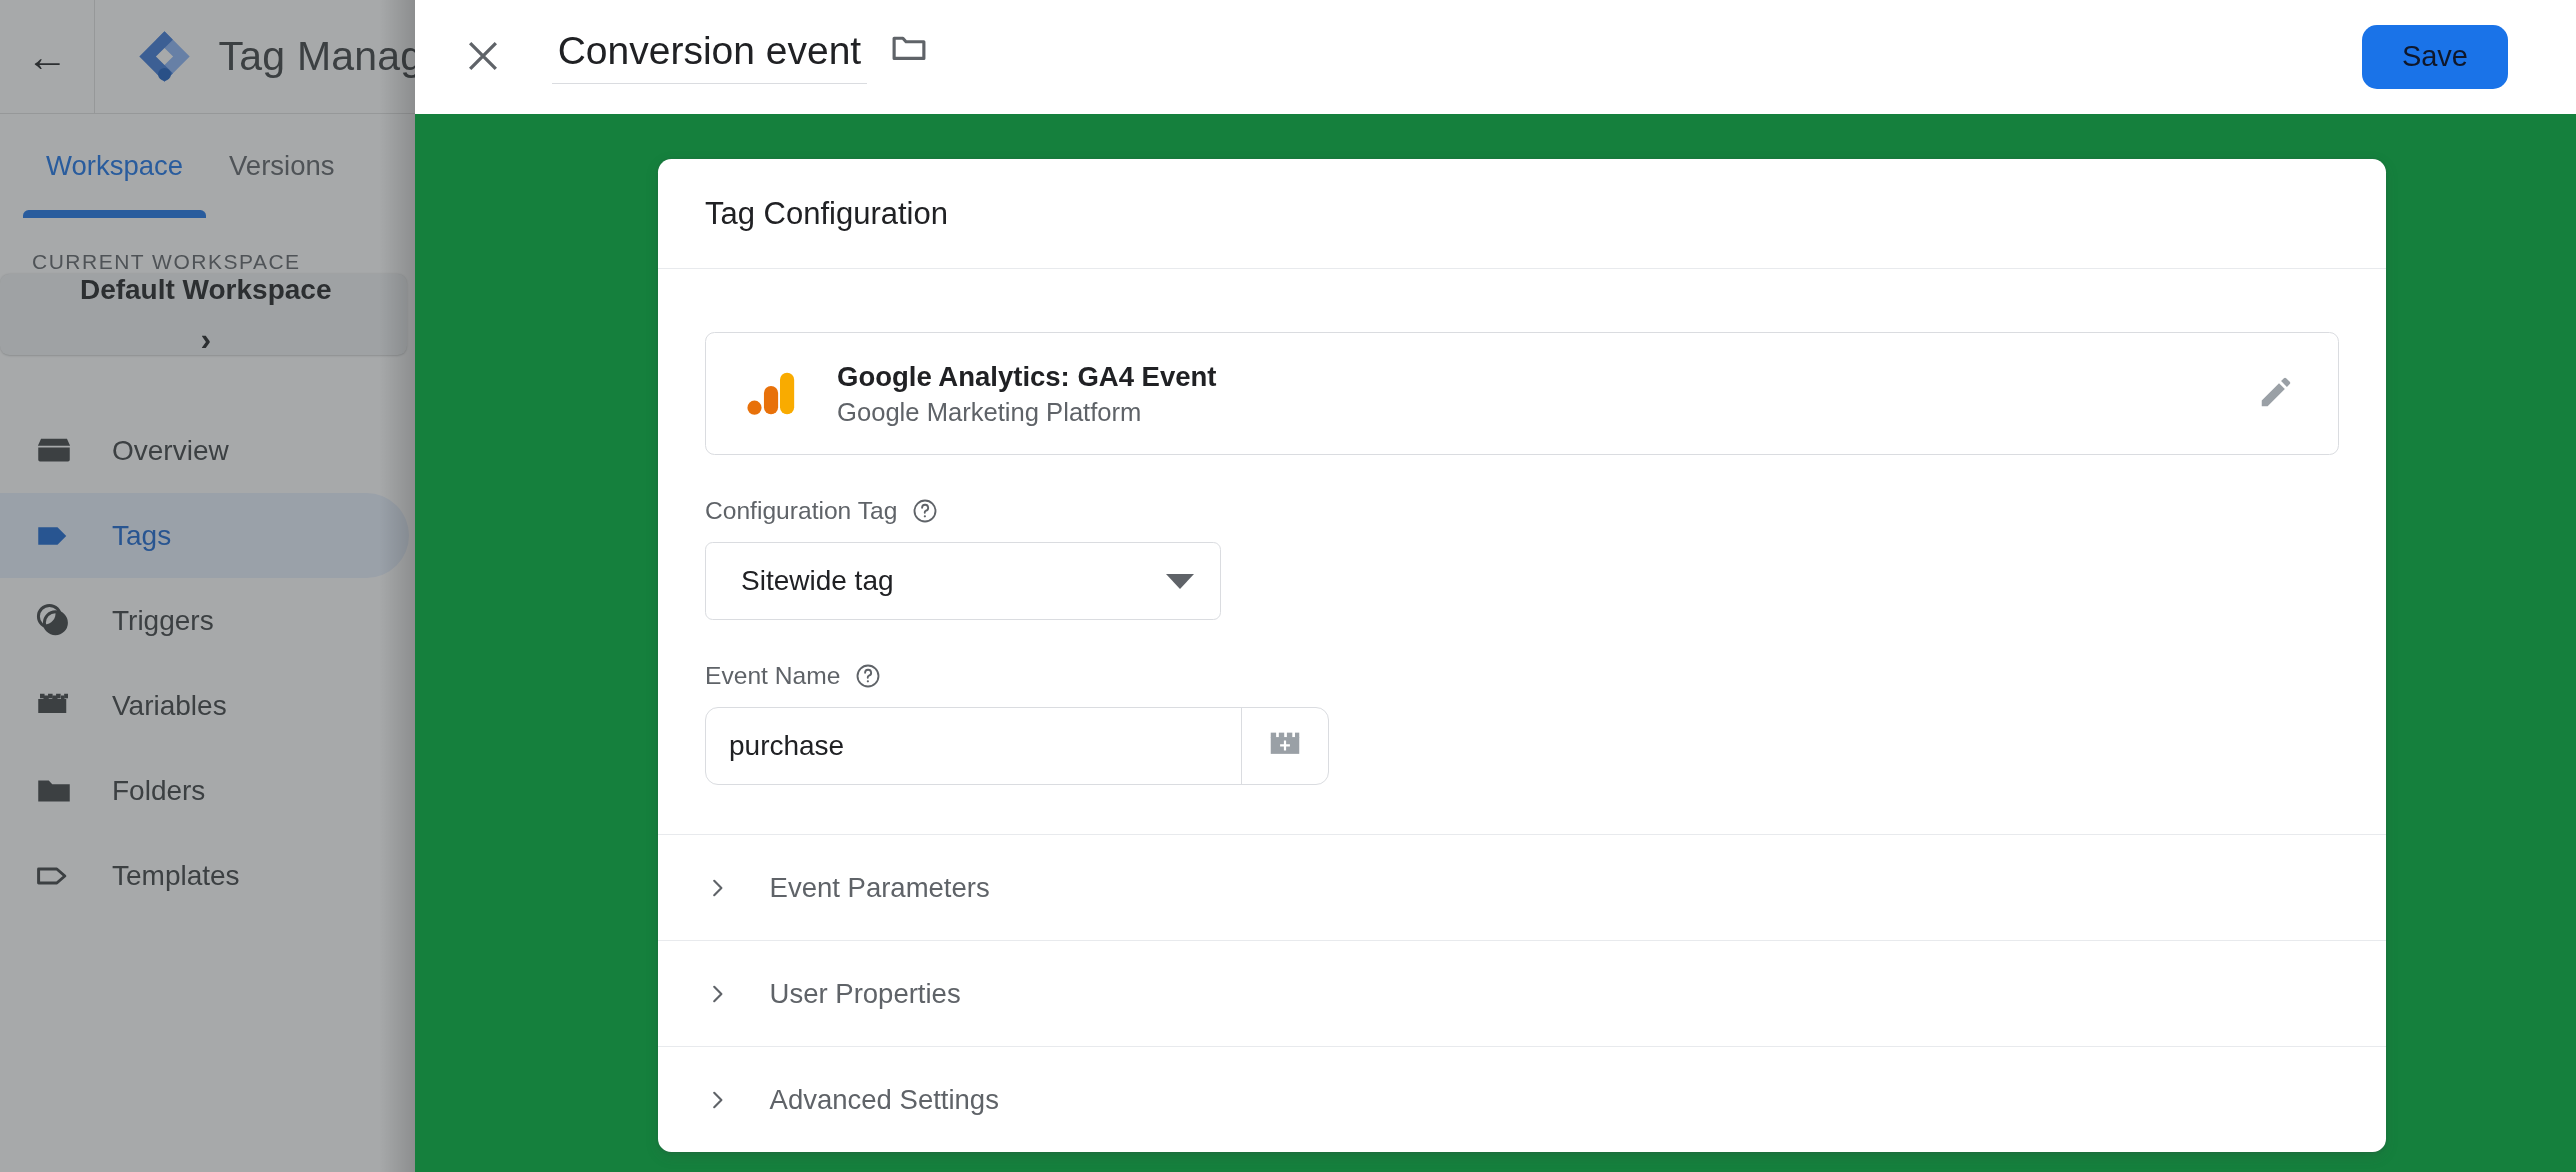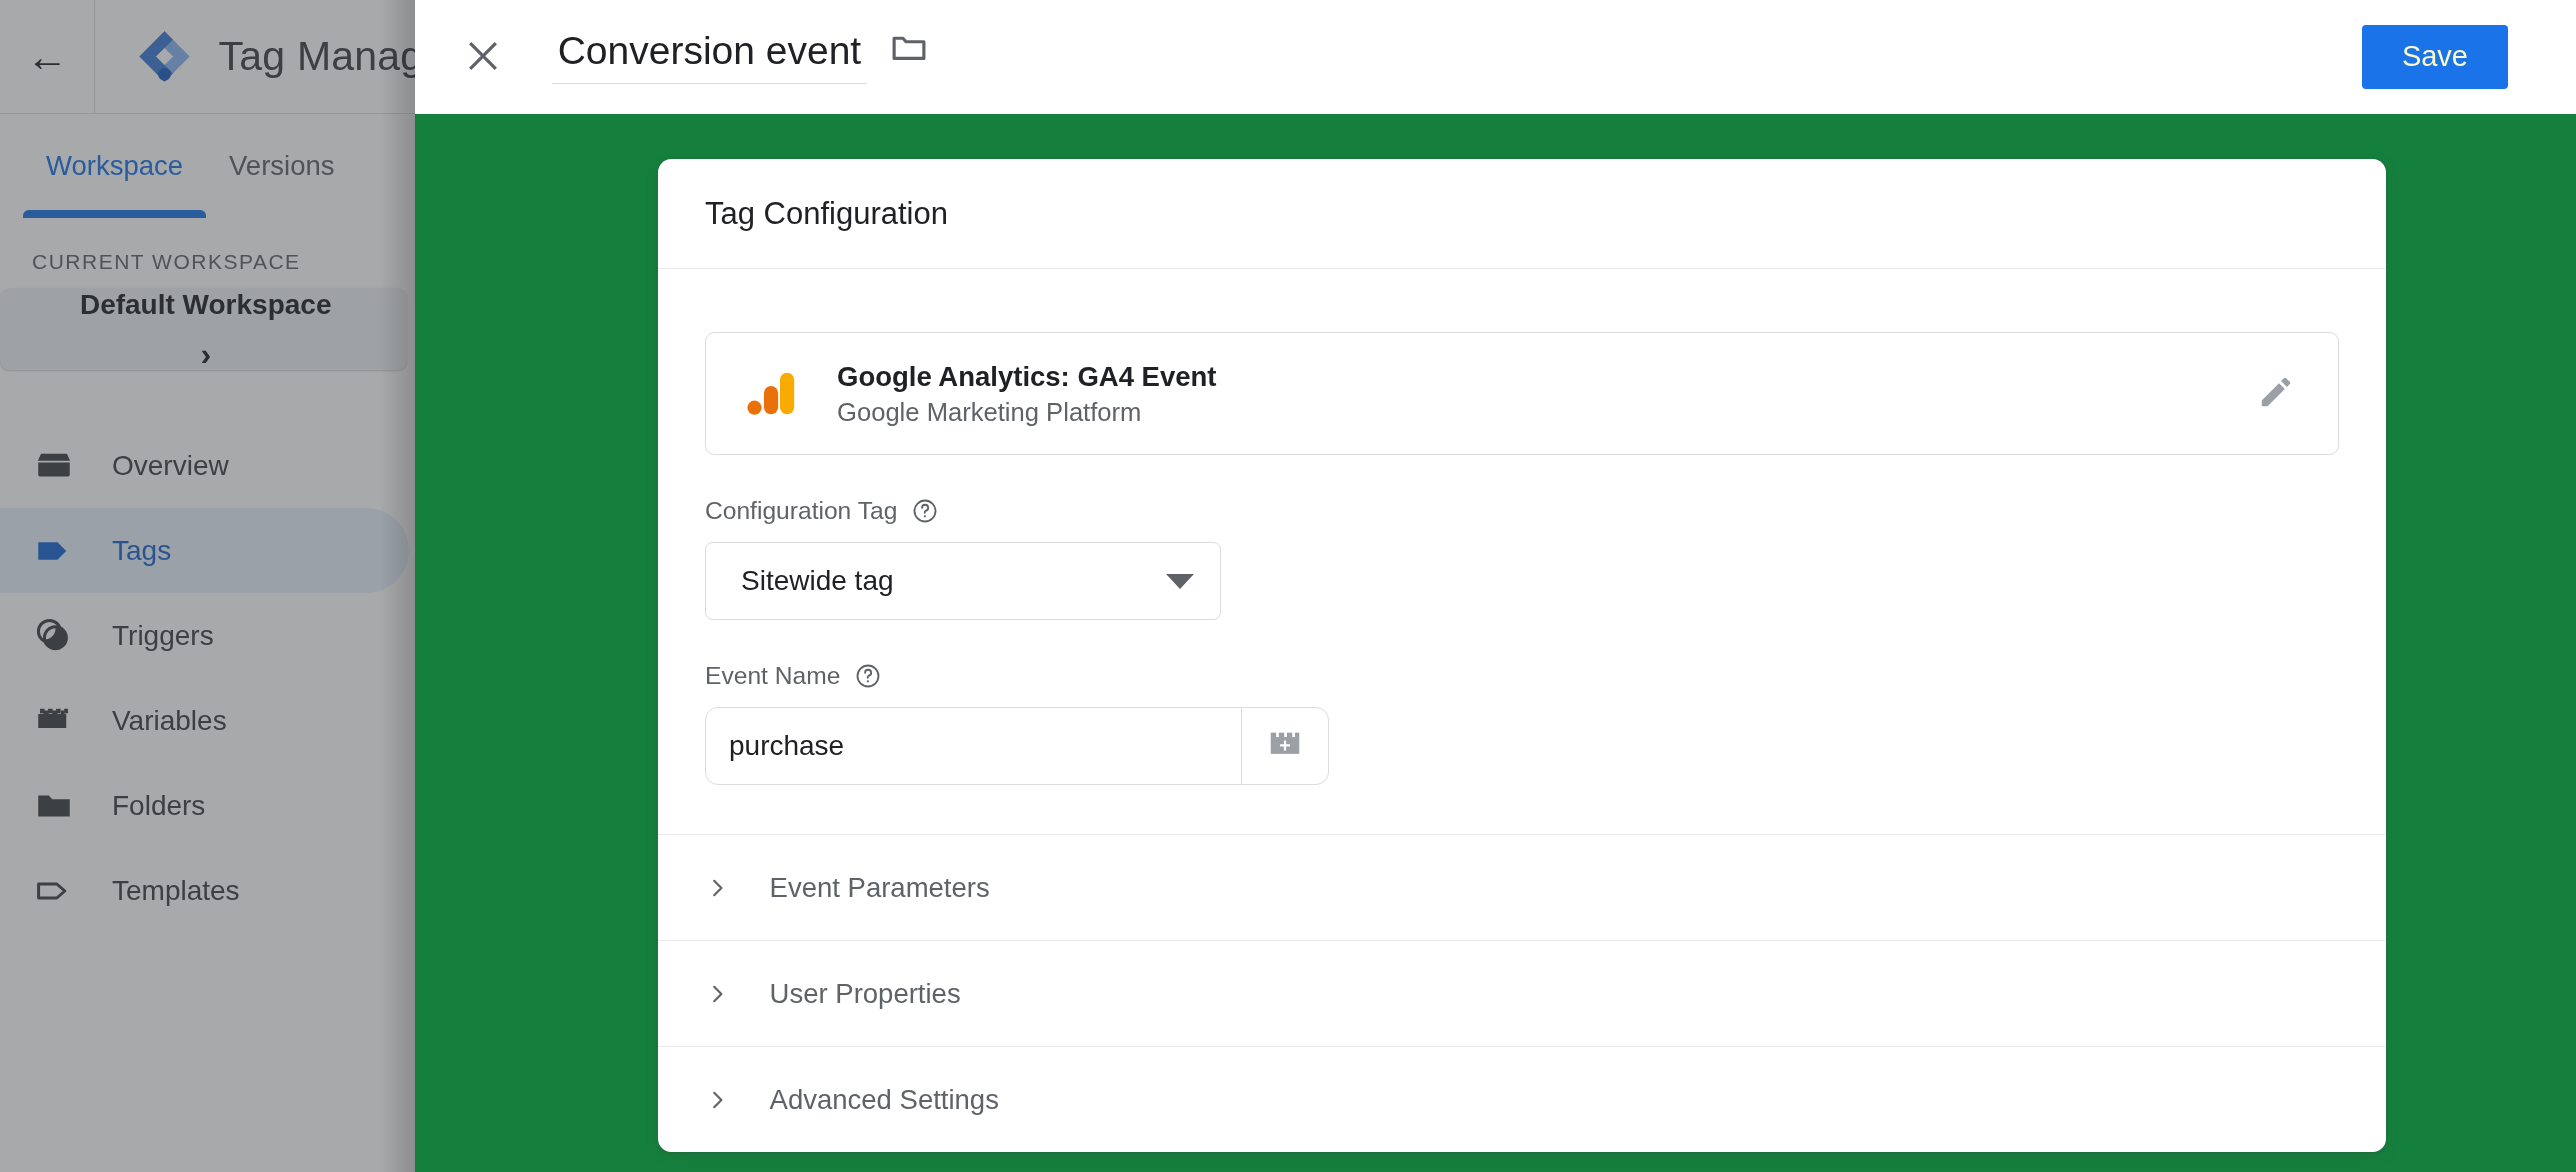--- a/index.html
+++ b/index.html
@@ -42,21 +42,21 @@
     content: ""; position: absolute; left: 0; right: 0; bottom: 0;
     height: 7.6px; background: #1a73e8; border-radius: 5.7px 5.7px 0 0;
   }
 
   .sidebar {
     position: absolute; left: 0; top: 218px; width: 415px; height: 955px;
     background: #ffffff; padding-top: 32px;
   }
   .ws-label {
     font-size: 21px; letter-spacing: 1.5px; color: #5f6368;
-    padding: 0 16px 0 32px; margin-bottom: 15px; font-weight: 400;
+    padding: 0 16px 0 32px; font-weight: 400;
   }
   .ws-card {
     margin: 0 7.6px 0 0; height: 81px; background: #f1f3f4; border-radius: 9.5px;
     display: flex; align-items: center; justify-content: space-between;
     padding: 0 28px 0 32px; box-shadow: 0 0.9px 1.9px rgba(60,64,67,.25); flex-direction: column;
   }
   .ws-name { font-size: 28px; color: #202124; font-weight: bold; }
   .ws-chevron { font-size: 32px; color: #202124; font-weight: bold; line-height: 1; }
 
   .nav { margin-top: 53px; }
@@ -96,21 +96,21 @@
     display: flex; align-items: flex-end; gap: 21px; margin-left: 40px;
     padding-bottom: 3.8px;
   }
   .dialog-title {
     font-size: 39px; color: #202124; padding: 0 5.7px 13.3px 5.7px;
     border-bottom: 1.9px solid #dadce0; line-height: 1;
   }
   .folder-btn { padding-bottom: 13.3px; }
   .save-btn {
     position: absolute; right: 68px; top: 24.6px;
-    background: #1a73e8; color: #fef9c3; border: none; border-radius: 4px;
+    background: #1a73e8; color: #0f172a; border: none; border-radius: 15px;
     height: 64px; padding: 0 40px; font-size: 29px;
     font-family: "Liberation Sans", sans-serif; cursor: pointer;
   }
 
   .dialog-body {
     position: absolute; left: 0; top: 114px; width: 2161px; height: 1059px;
     background: #15803d; overflow: hidden;
   }
   .card {
     position: absolute; left: 243px; top: 45px; width: 1728px;

